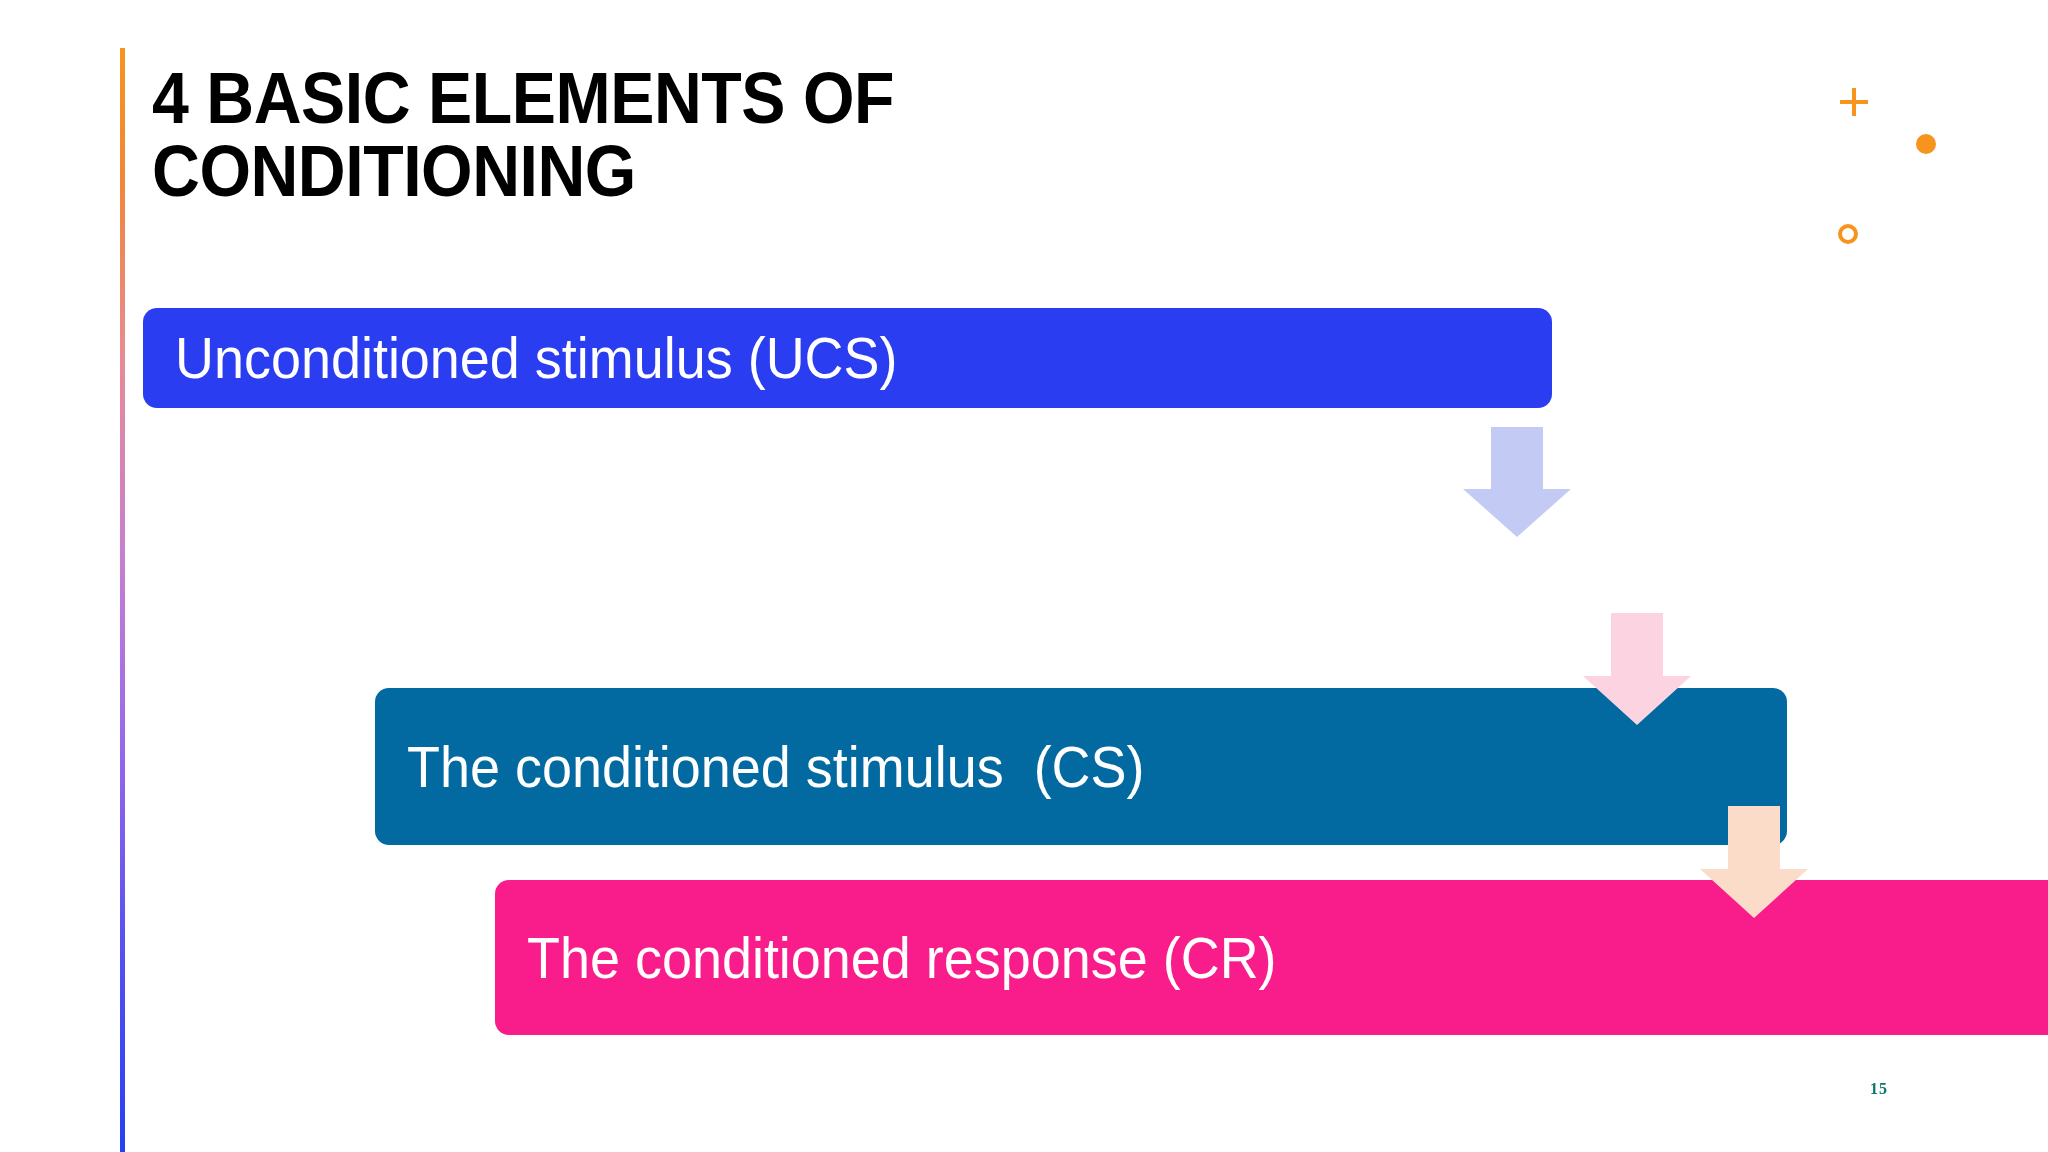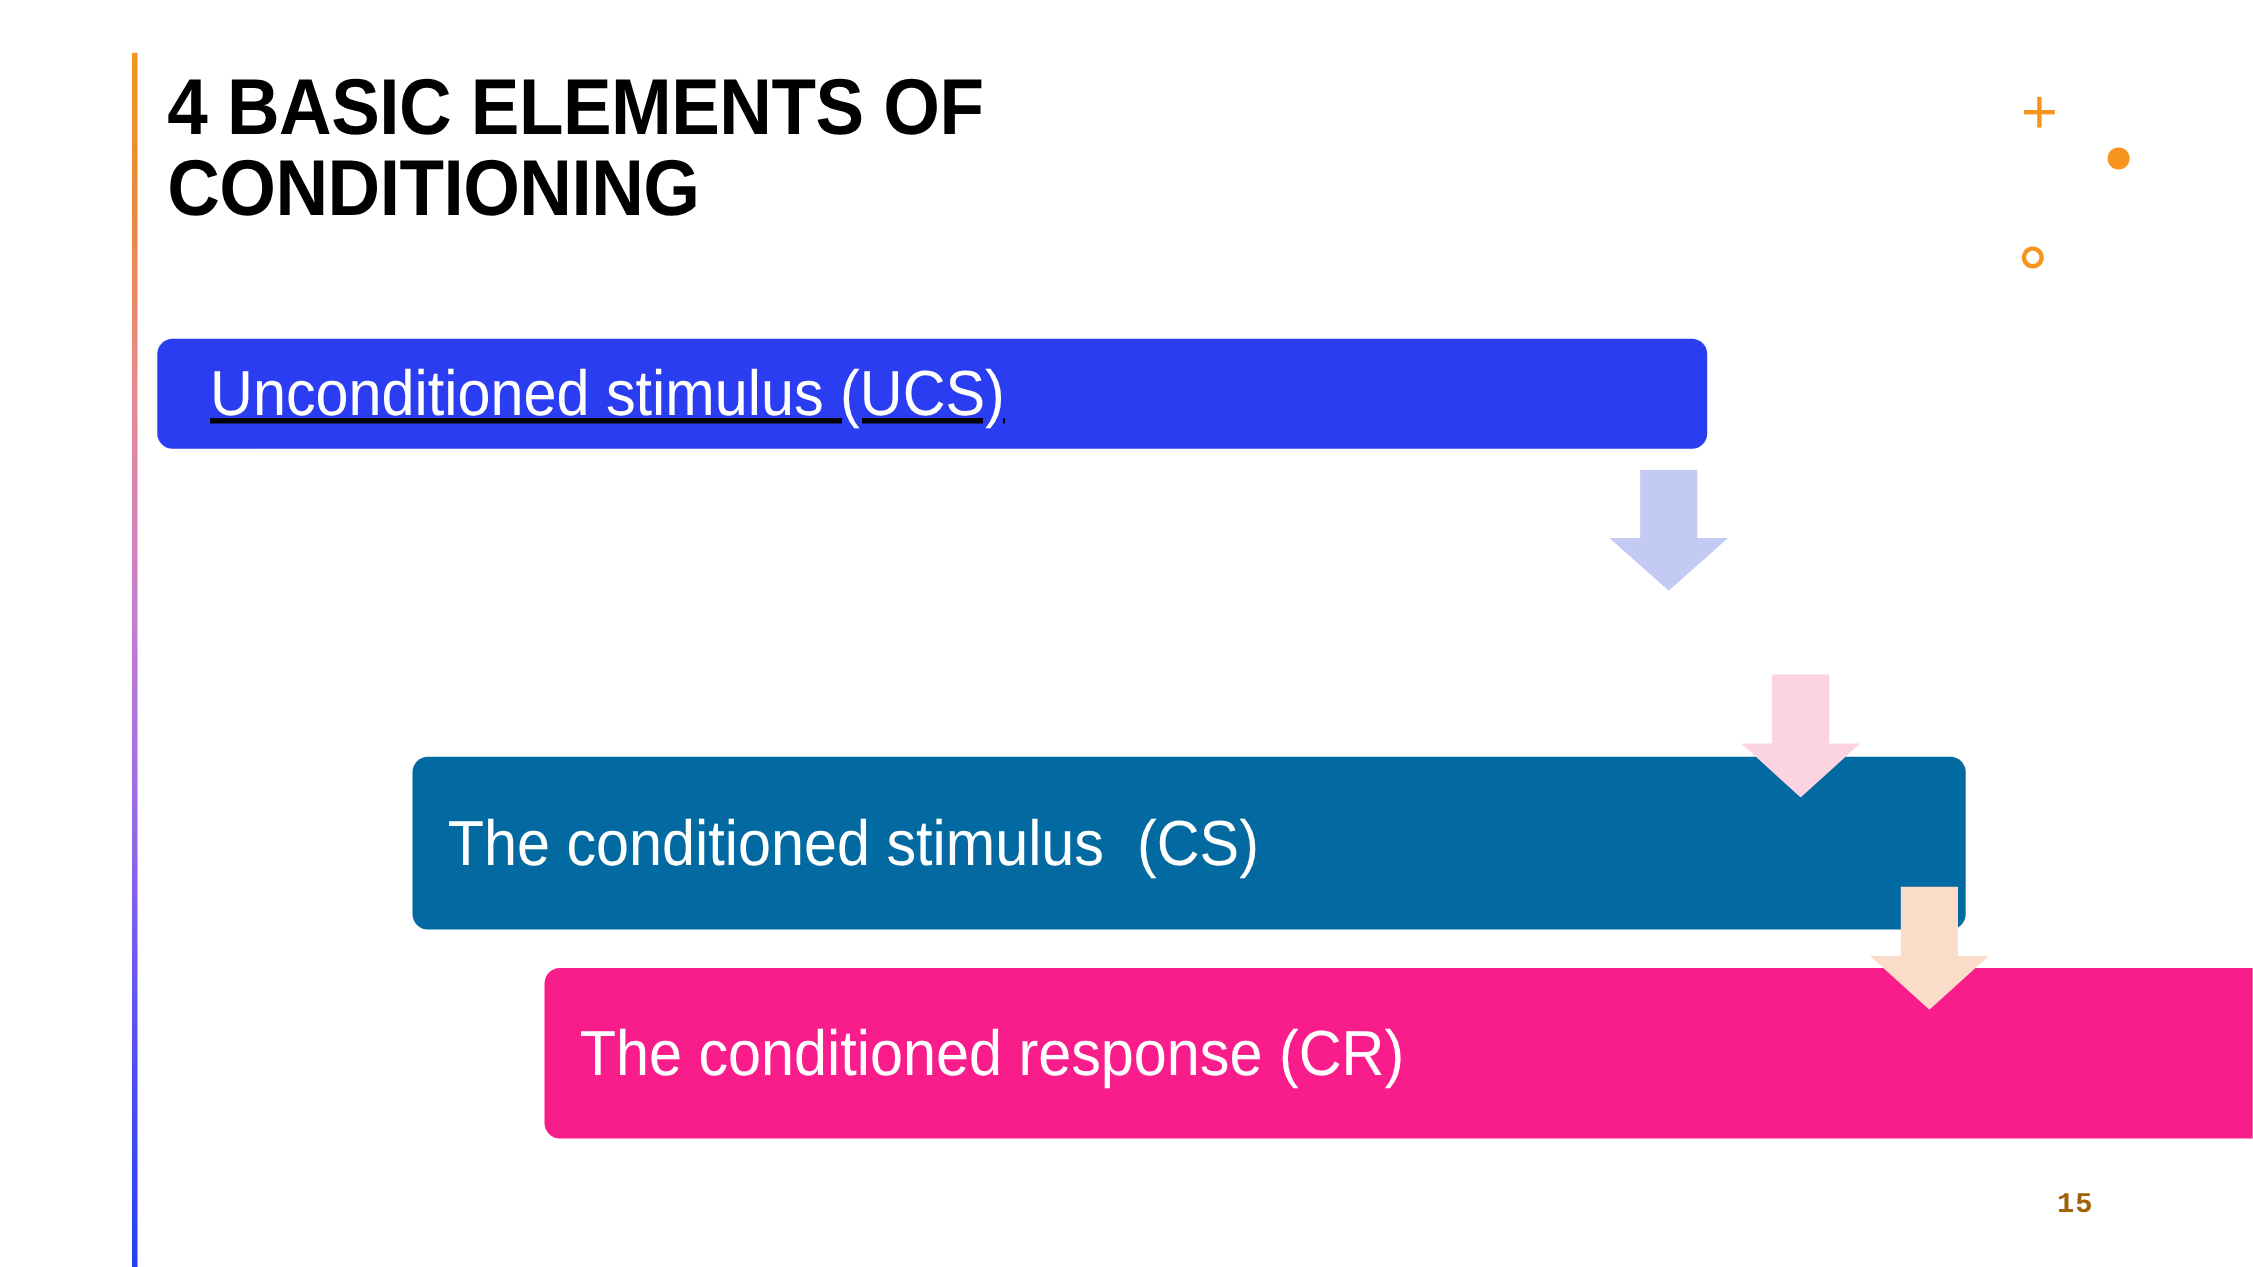--- a/index.html
+++ b/index.html
@@ -107,43 +107,43 @@
     color: #ffffff;
     font-family: "Liberation Sans Narrow", "Liberation Sans", sans-serif;
     font-size: 58px;
     font-weight: normal;
     line-height: 1;
     white-space: pre;
     transform: scaleX(0.93);
     transform-origin: left center;
   }
 
-  #bar-ucs  { left: 143px; top: 308px;  width: 1409px; height: 100px; background: #2A3DF0; padding-left: 48px; text-decoration: underline; }
+  #bar-ucs  { left: 143px; top: 308px;  width: 1409px; height: 100px; background: #2A3DF0; padding-left: 32px; }
   #bar-ucr  { left: 257px; top: 495px;  width: 1416px; height: 158px; background: #FA86AF; padding-left: 32px; }
   #bar-cs   { left: 375px; top: 688px;  width: 1412px; height: 157px; background: #0369a1; padding-left: 32px; }
   #bar-cr   { left: 495px; top: 880px;  width: 1636px; height: 155px; background: #F91C8B; padding-left: 32px; }
 
   
   .arrow {
     position: absolute;
   }
 
   #arrow-1 { left: 1463px; top: 427px;  width: 108px; height: 110px; }
   #arrow-2 { left: 1583px; top: 613px;  width: 108px; height: 112px; }
   #arrow-3 { left: 1700px; top: 806px;  width: 108px; height: 112px; }
 
   
   #page-number {
     position: absolute;
     left: 1870px;
     top: 1080px;
-    color: #a16207;
-    font-family: Liberation Mono, monospace;
+    color: #0f766e;
+    font-family: Liberation Serif, serif;
     font-weight: bold;
-    font-size: 26px;
+    font-size: 16px;
     letter-spacing: 1px;
   }
 </style>
 </head>
 <body>
 
 <div id="slide">
 
   <div id="accent-line" class="deco"></div>
 

